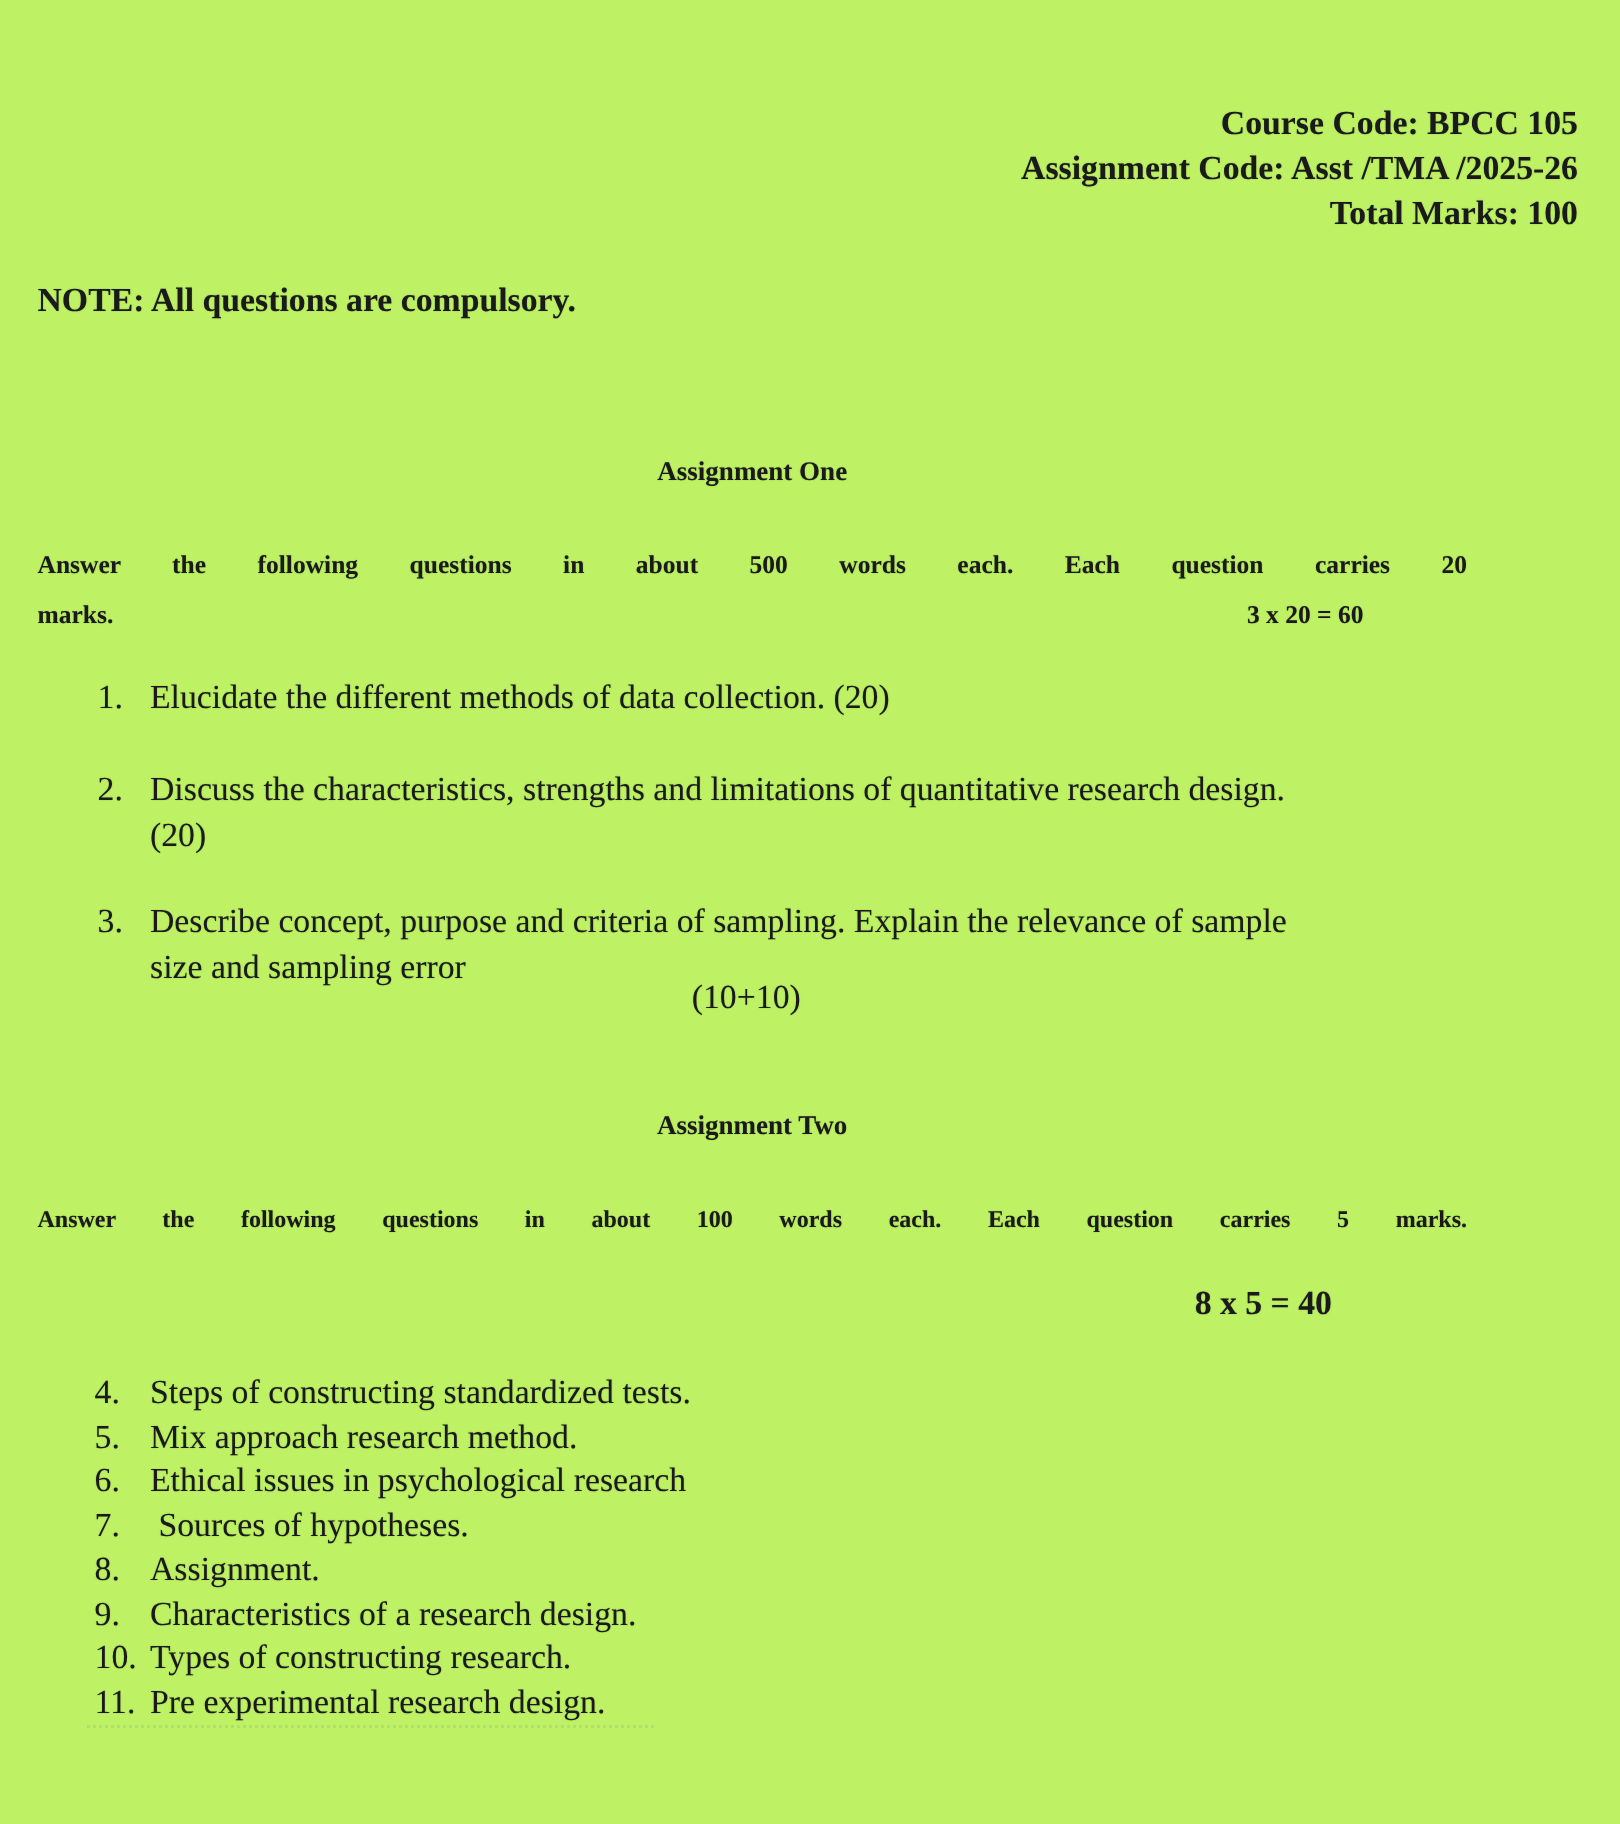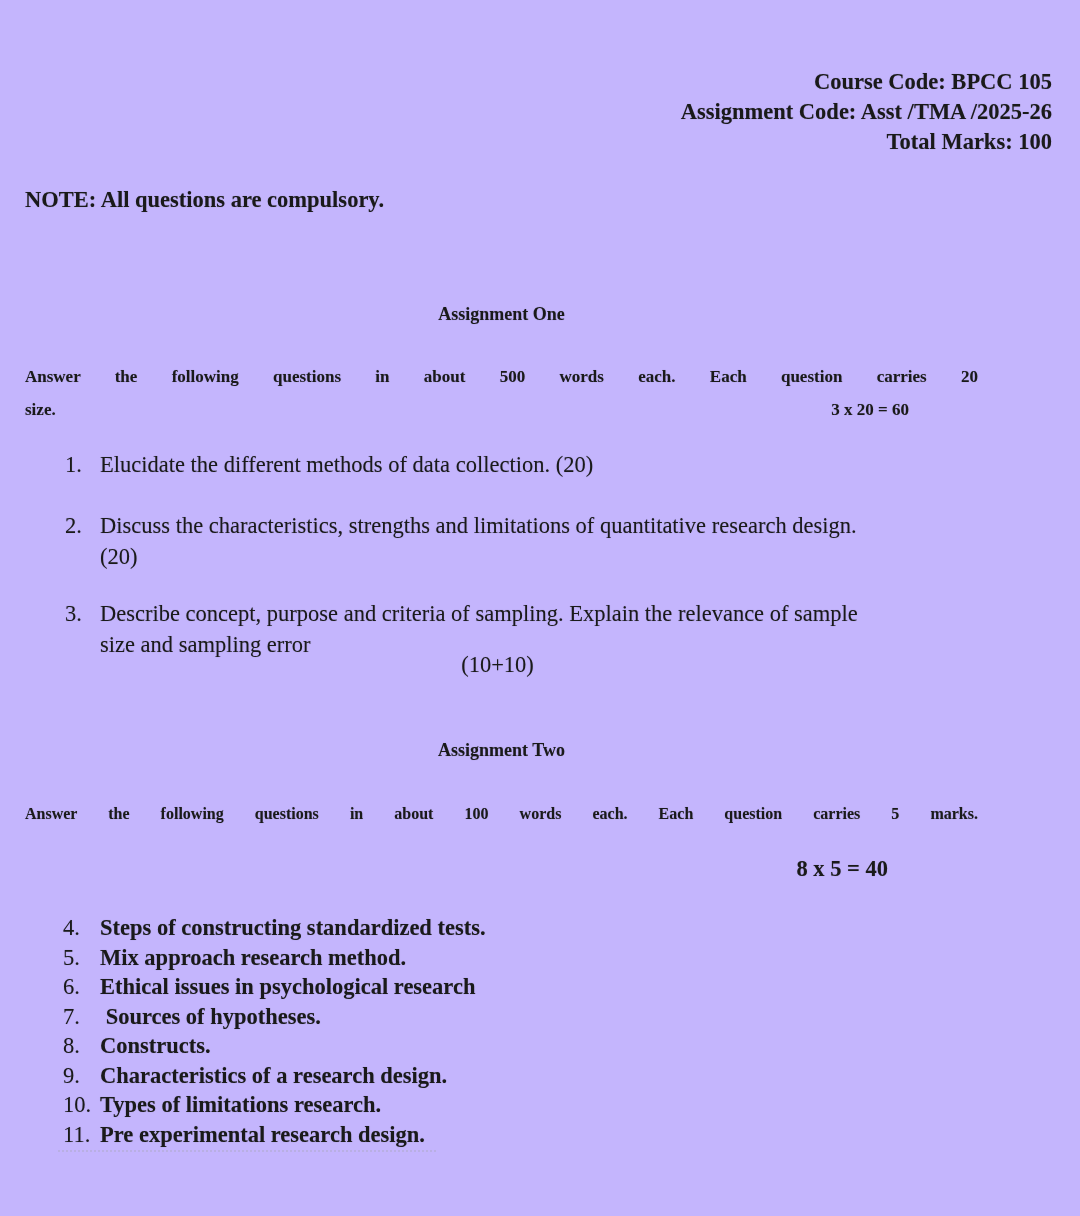--- a/index.html
+++ b/index.html
@@ -5,21 +5,21 @@
   html, body {
     margin: 0;
     padding: 0;
     background: #e9e9e9;
   }
   .page {
     position: relative;
     width: 1080px;
     height: 1216px;
     margin: 0 auto;
-    background: #c4b5fd;
+    background: #bef264;
     color: #1a1a1a;
     font-family: "Liberation Serif", "DejaVu Serif", serif;
     overflow: hidden;
     text-shadow: 0 0 1px rgba(25,25,25,0.28);
   }
   .page * { box-sizing: border-box; }
 
   
   .doc-header {
     position: absolute;
@@ -137,21 +137,21 @@
     width: 953px;
     font-size: 22.5px;
     line-height: 29.5px;
   }
   .short-list .list-row { display: flex; }
   .short-list .q-num {
     flex: none;
     width: 37px;
     margin-left: 38px;
   }
-  .short-list .q-text { white-space: pre-wrap; font-weight: bold; }
+  .short-list .q-text { white-space: pre-wrap; }
 
   
   .artifact-line {
     position: absolute;
     top: 1150px;
     left: 58px;
     width: 378px;
     border-top: 2px dotted rgba(150,160,150,0.25);
   }
 </style>
@@ -166,21 +166,21 @@
     <div>Total Marks: 100</div>
   </div>
 
   <div class="note-line">NOTE: All questions are compulsory.</div>
 
   <div class="section-title a1-title">Assignment One</div>
 
   <div class="a1-intro">
     <div class="intro-line1">Answer the following questions in about 500 words each. Each question carries 20</div>
     <div class="intro-line2">
-      <span>size.</span>
+      <span>marks.</span>
       <span>3 x 20 = 60</span>
     </div>
   </div>
 
   <div class="q-block q1">
     <span class="q-num">1.</span>
     <span class="q-text">Elucidate the different methods of data collection. (20)</span>
   </div>
 
   <div class="q-block q2">
@@ -215,29 +215,29 @@
     <div class="list-row">
       <span class="q-num">6.</span>
       <span class="q-text">Ethical issues in psychological research</span>
     </div>
     <div class="list-row">
       <span class="q-num">7.</span>
       <span class="q-text"> Sources of hypotheses.</span>
     </div>
     <div class="list-row">
       <span class="q-num">8.</span>
-      <span class="q-text">Constructs.</span>
+      <span class="q-text">Assignment.</span>
     </div>
     <div class="list-row">
       <span class="q-num">9.</span>
       <span class="q-text">Characteristics of a research design.</span>
     </div>
     <div class="list-row">
       <span class="q-num">10.</span>
-      <span class="q-text">Types of limitations research.</span>
+      <span class="q-text">Types of constructing research.</span>
     </div>
     <div class="list-row">
       <span class="q-num">11.</span>
       <span class="q-text">Pre experimental research design.</span>
     </div>
   </div>
 
   <div class="artifact-line"></div>
 
 </div>

